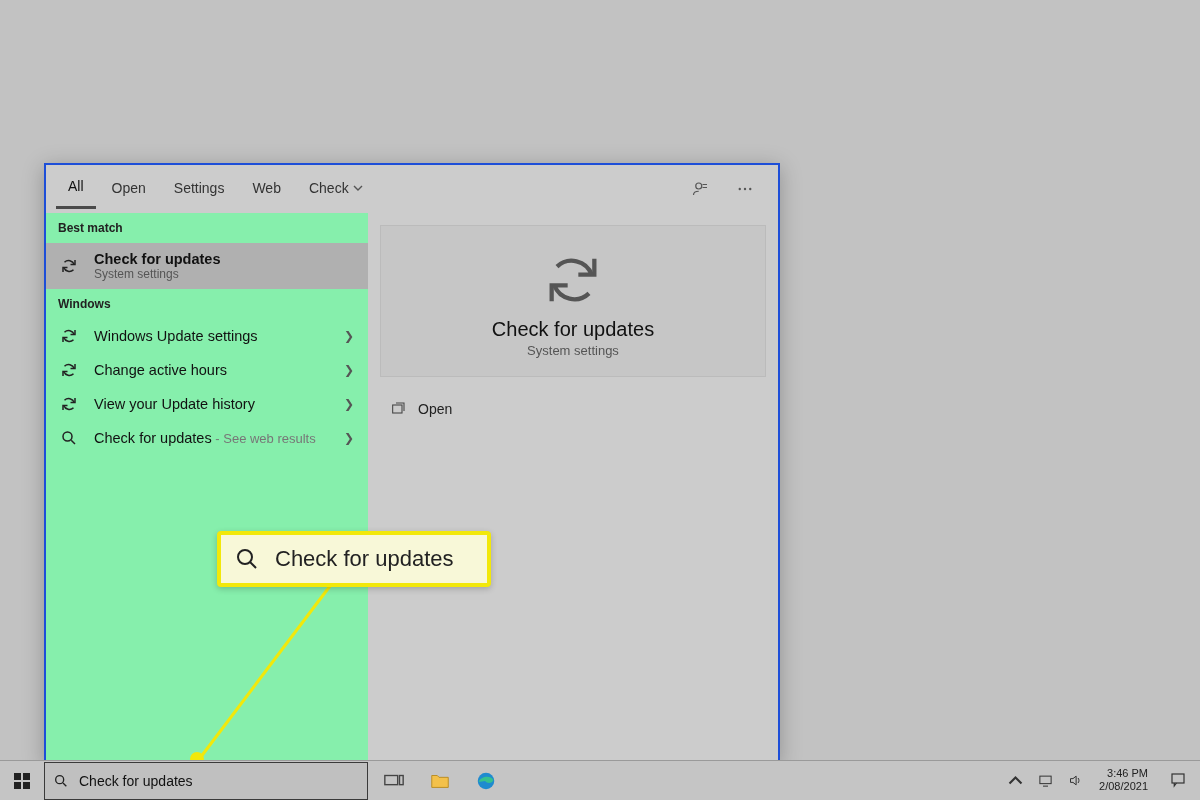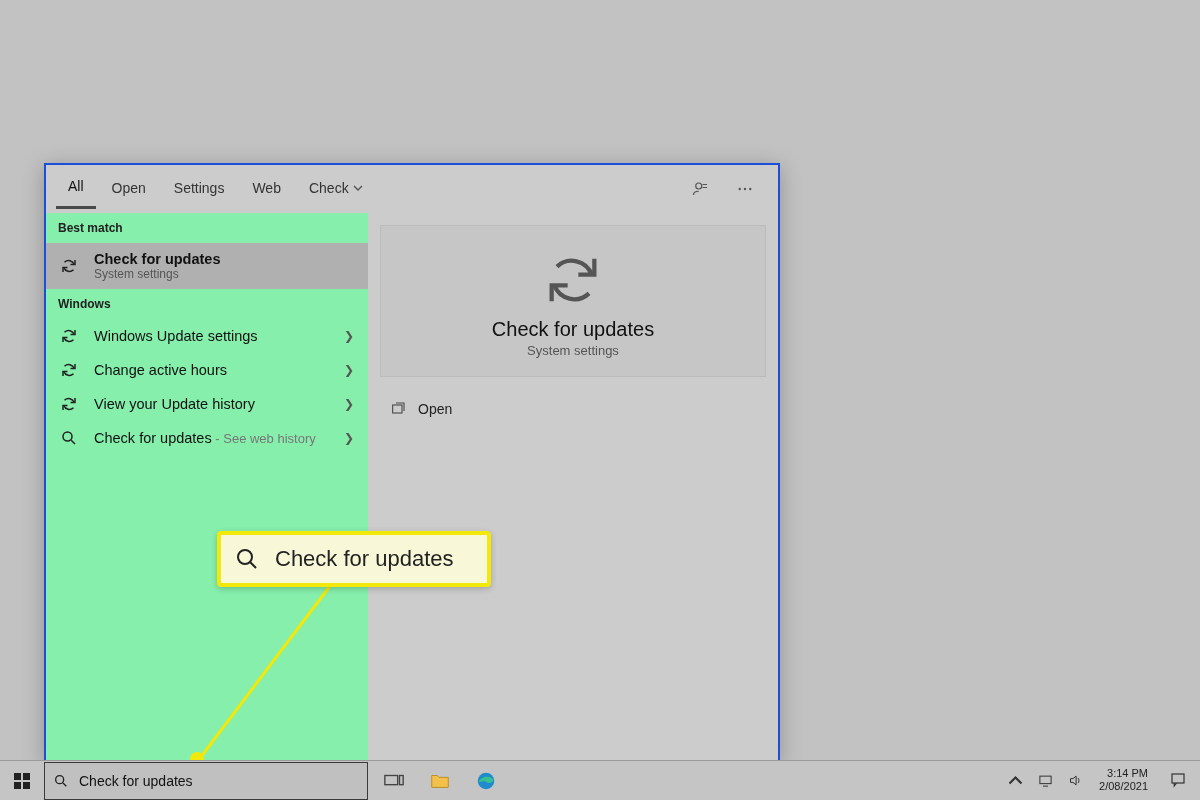--- a/index.html
+++ b/index.html
@@ -160,21 +160,21 @@
         </div>
 
         <div class="result">
           <div class="ricon">
               <svg viewBox="0 0 24 24" fill="none" stroke="#222" stroke-width="2">
                 <circle cx="10" cy="10" r="6"></circle>
                 <path d="M20 20l-5-5"></path>
               </svg>
             </div>
           <div class="rtext">
-              <div class="rtitle"><span>Check for updates</span><span class="web-sub"> - See web history</span></div>
+              <div class="rtitle"><span>Check for updates</span><span class="web-sub"> - See web results</span></div>
             </div>
           <div class="chev">❯</div>
         </div>
       </div>
 
       <div class="right-col">
         <div class="detail-card">
           <svg viewBox="0 0 24 24" fill="none" stroke="#666" stroke-width="1.6">
               <path d="M20 4v6h-6"></path>
               <path d="M4 20v-6h6"></path>
@@ -259,21 +259,21 @@
             <path d="M8 21h8"></path>
           </svg>
         </div>
       <div class="ticon">
           <svg viewBox="0 0 24 24" fill="none" stroke="#333" stroke-width="1.6">
             <path d="M4 9v6h4l5 4V5L8 9H4z"></path>
             <path d="M16 8c2 2 2 6 0 8"></path>
           </svg>
         </div>
       <div class="clock">
-        <div>3:14 PM</div>
+        <div>3:46 PM</div>
         <div>2/08/2021</div>
       </div>
       <div class="notif">
         <svg viewBox="0 0 24 24" fill="none" stroke="#333" stroke-width="1.6" width="18" height="18">
             <rect x="4" y="4" width="16" height="12"></rect>
             <path d="M10 16l-3 4v-4"></path>
           </svg>
       </div>
     </div>
   </div>

